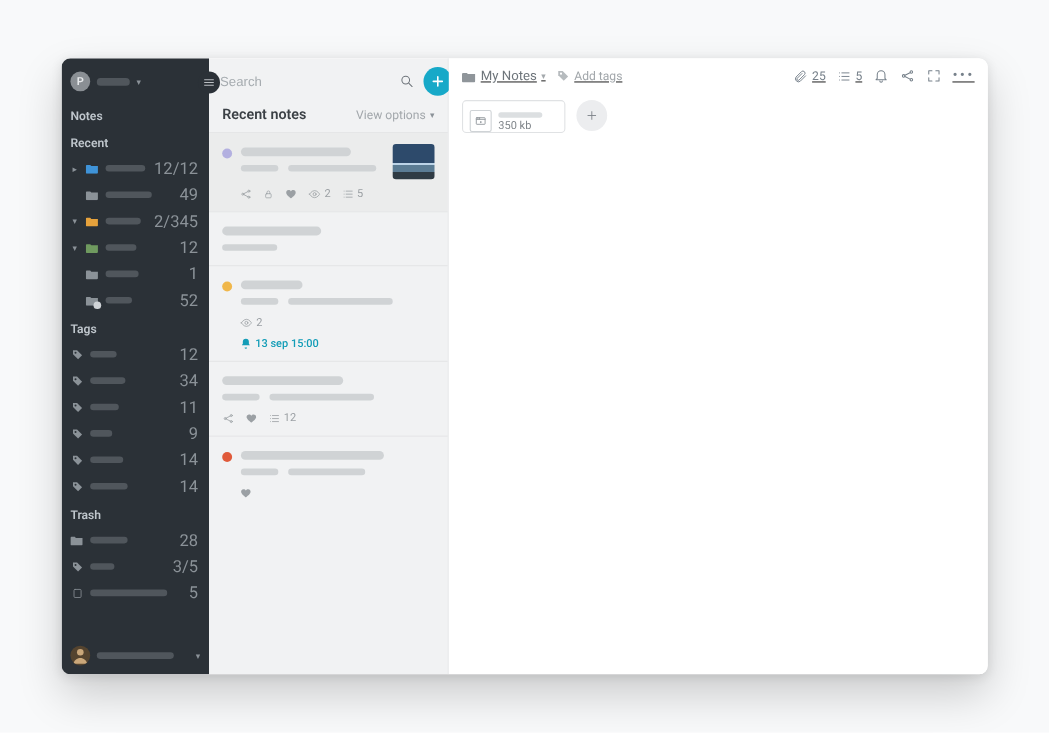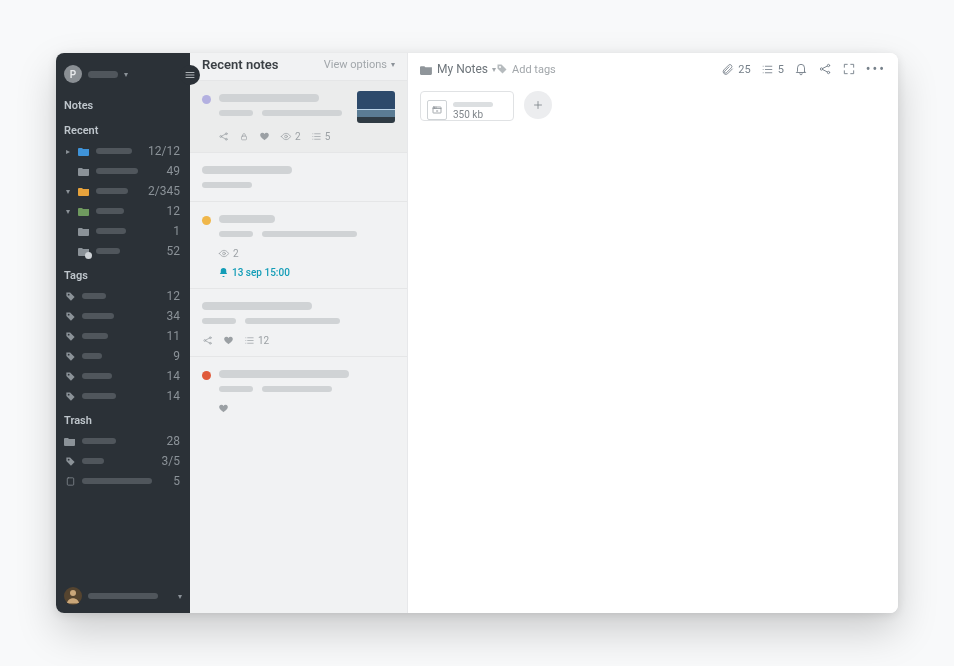--- a/index.html
+++ b/index.html
@@ -60,21 +60,21 @@
   list-style:none;
 }
 .nav-list li, .folder-list li, .tag-list li, .trash-list li {
   display:flex; align-items:center; gap:6px;
   padding: 3px 0;
   cursor:pointer;
   font-size:11px;
 }
 .arrow-slot { width:8px; font-size:8px; color:#8b9298; text-align:center; }
 .icon-slot { width:12px; height:12px; display:flex; align-items:center; justify-content:center; flex-shrink:0; }
-.count { margin-left:auto; color:#8b9298; font-size:12px; padding-right:2px;}
+.count { margin-left:auto; color:#8b9298; font-size:15px; padding-right:2px;}
 .indent1 { padding-left:10px; }
 .indent2 { padding-left:20px; }
 
 .sidebar-footer {
   margin-top:auto;
   display:flex; align-items:center; gap:6px;
   padding-top:8px;
 }
 .avatar-img {
   width:18px; height:18px; border-radius:50%;
@@ -145,20 +145,22 @@
 
 
 .detail-col {
   flex:1;
   background:#fff;
   display:flex; flex-direction:column;
 }
 .detail-header {
   display:flex; align-items:center;
   padding:8px 12px;
+  gap:10px;
+  text-decoration:underline;
 }
 .breadcrumb { display:flex; align-items:center; gap:4px; color:#6e757b; font-size:12px; cursor:pointer;}
 .breadcrumb .chev { font-size:8px; color:#a4a9ad; }
 .tags { display:flex; align-items:center; gap:4px; color:#a1a6aa; font-size:11px; cursor:pointer;}
 .header-right { margin-left:auto; display:flex; align-items:center; gap:10px;}
 .chip { display:flex; align-items:center; gap:4px; color:#76808a; font-size:11px; cursor:pointer;}
 .iconbtn { color:#76808a; cursor:pointer; display:flex; align-items:center; }
 .dots-menu { font-size:14px; color:#76808a; cursor:pointer; letter-spacing:2px;}
 
 .attachments-row {
@@ -383,20 +385,34 @@
               <circle cx="12" cy="8" r="4"></circle>
               <path d="M4 22c0-4 4-7 8-7s8 3 8 7"></path>
             </svg>
         </div>
         <span class="skel-dark" style="width:70px;height:6px"></span>
         <span class="chev-down" style="margin-left:auto">▾</span>
       </div>
     </aside>
 
     <section class="list-col">
+      <div class="search-row">
+        <input class="search-input" placeholder="Search" style="">
+        <span class="search-icon">
+          <svg width="14" height="14" viewBox="0 0 24 24" class="stroke">
+              <circle cx="10" cy="10" r="6"></circle>
+              <path d="M20 20l-5-5"></path>
+            </svg>
+        </span>
+        <div class="add-btn">
+          <svg width="14" height="14" viewBox="0 0 24 24" style="fill:none;stroke:#fff;stroke-width:2.5;stroke-linecap:round">
+              <path d="M12 5v14M5 12h14"></path>
+            </svg>
+        </div>
+      </div>
 
       <div class="list-header">
         <h2>Recent notes</h2>
         <div class="view-opt">
           <span>View options</span>
           <span class="chev-down">▾</span>
         </div>
       </div>
 
       <div class="note-card sel">

